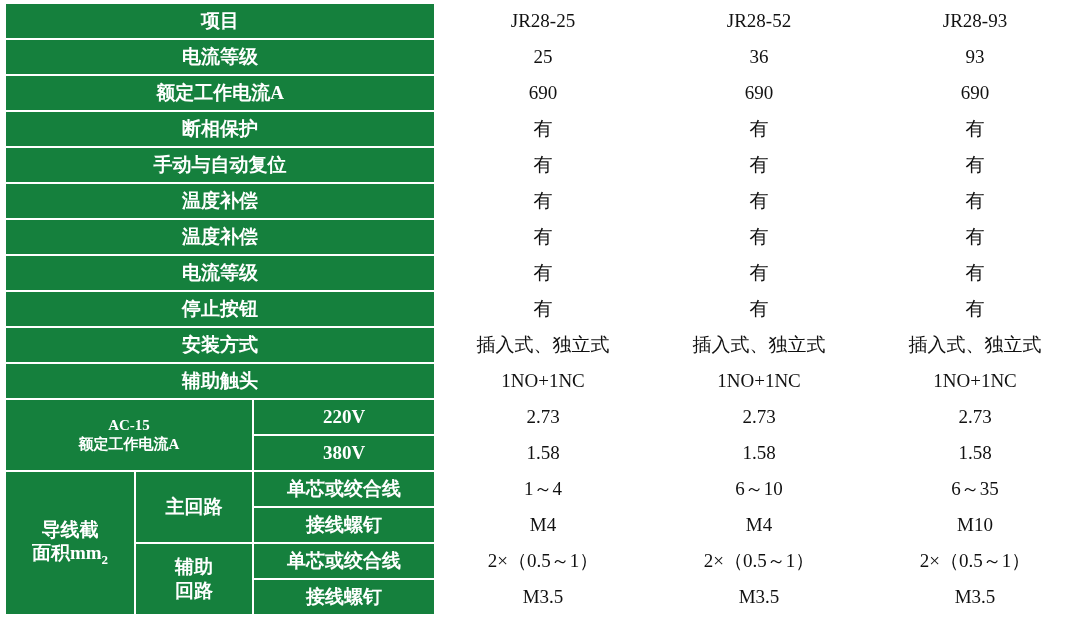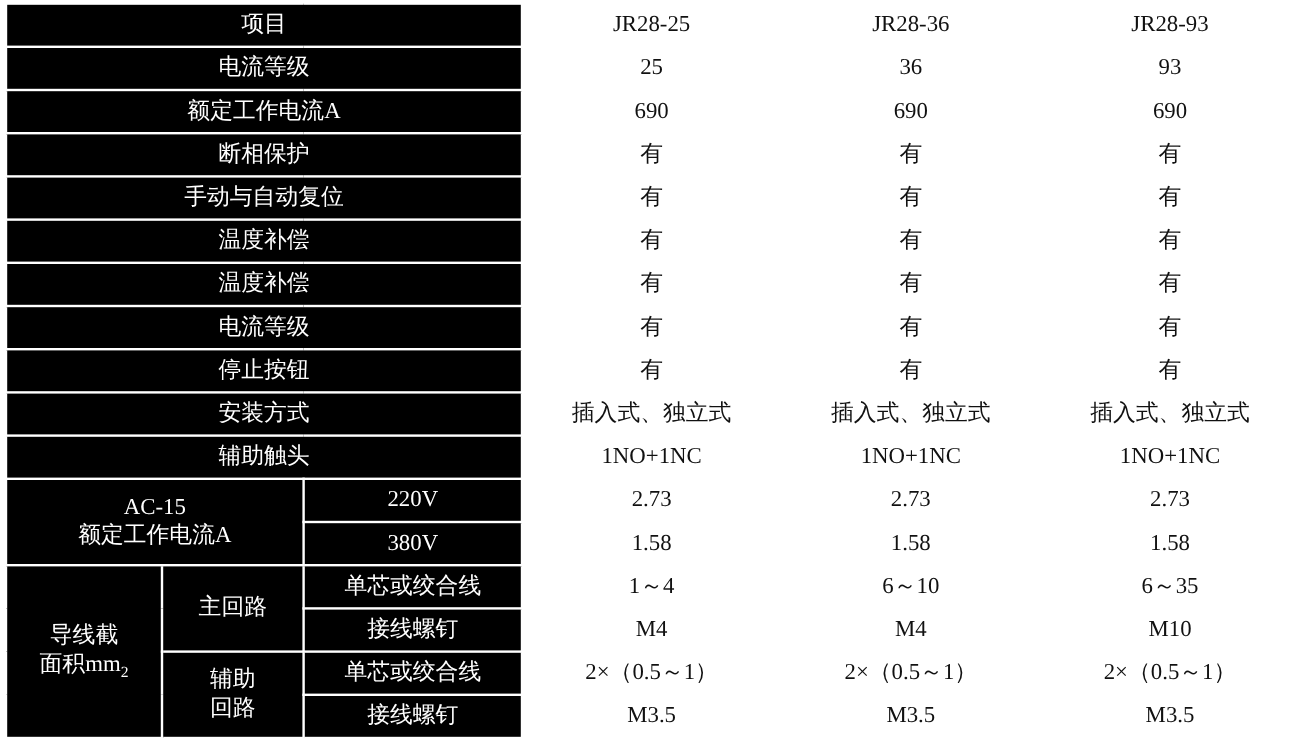--- a/index.html
+++ b/index.html
@@ -27,30 +27,31 @@
     border: 2px solid #ffffff;
     text-align: center;
     vertical-align: middle;
     font-size: 19px;
     color: #111111;
     background: #ffffff;
     padding: 2px 4px;
     line-height: 1.25;
   }
   table.spec td.hdr {
-    background: #000000;
+    background: #15803d;
     color: #ffffff;
+    font-weight: bold;
   }
   table.spec td.val {
     background: #ffffff;
     color: #111111;
     margin-left: 20px;
   }
   table.spec td.topcat {
-    font-size: 19px;
+    font-size: 15px;
   }
   .sub {
     font-size: 13px;
     vertical-align: sub;
   }
   .row-h {
     height: 36px;
   }
 </style>
 </head>
@@ -64,21 +65,21 @@
       <col style="width:182px">
       <col style="width:216px">
       <col style="width:216px">
       <col style="width:216px">
     </colgroup>
     <tbody>
 
       <tr class="row-h">
         <td class="hdr" colspan="3">项目</td>
         <td class="val">JR28-25</td>
-        <td class="val">JR28-36</td>
+        <td class="val">JR28-52</td>
         <td class="val">JR28-93</td>
       </tr>
 
       <tr class="row-h">
         <td class="hdr" colspan="3">电流等级</td>
         <td class="val">25</td>
         <td class="val">36</td>
         <td class="val">93</td>
       </tr>
       <tr class="row-h">

